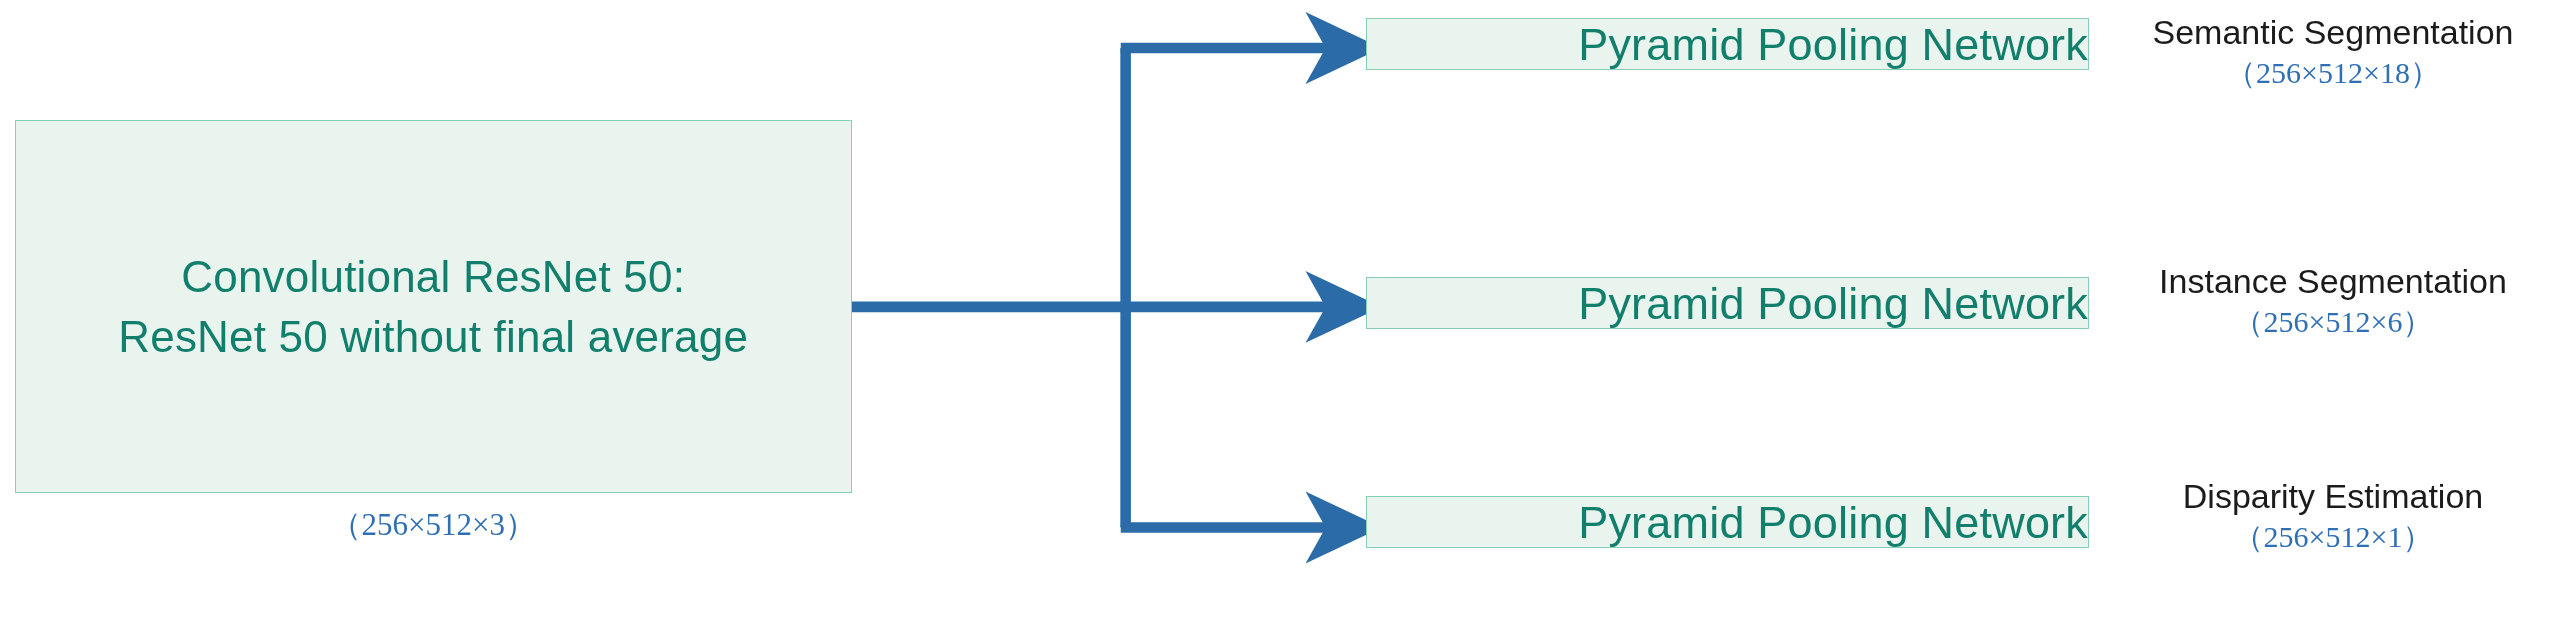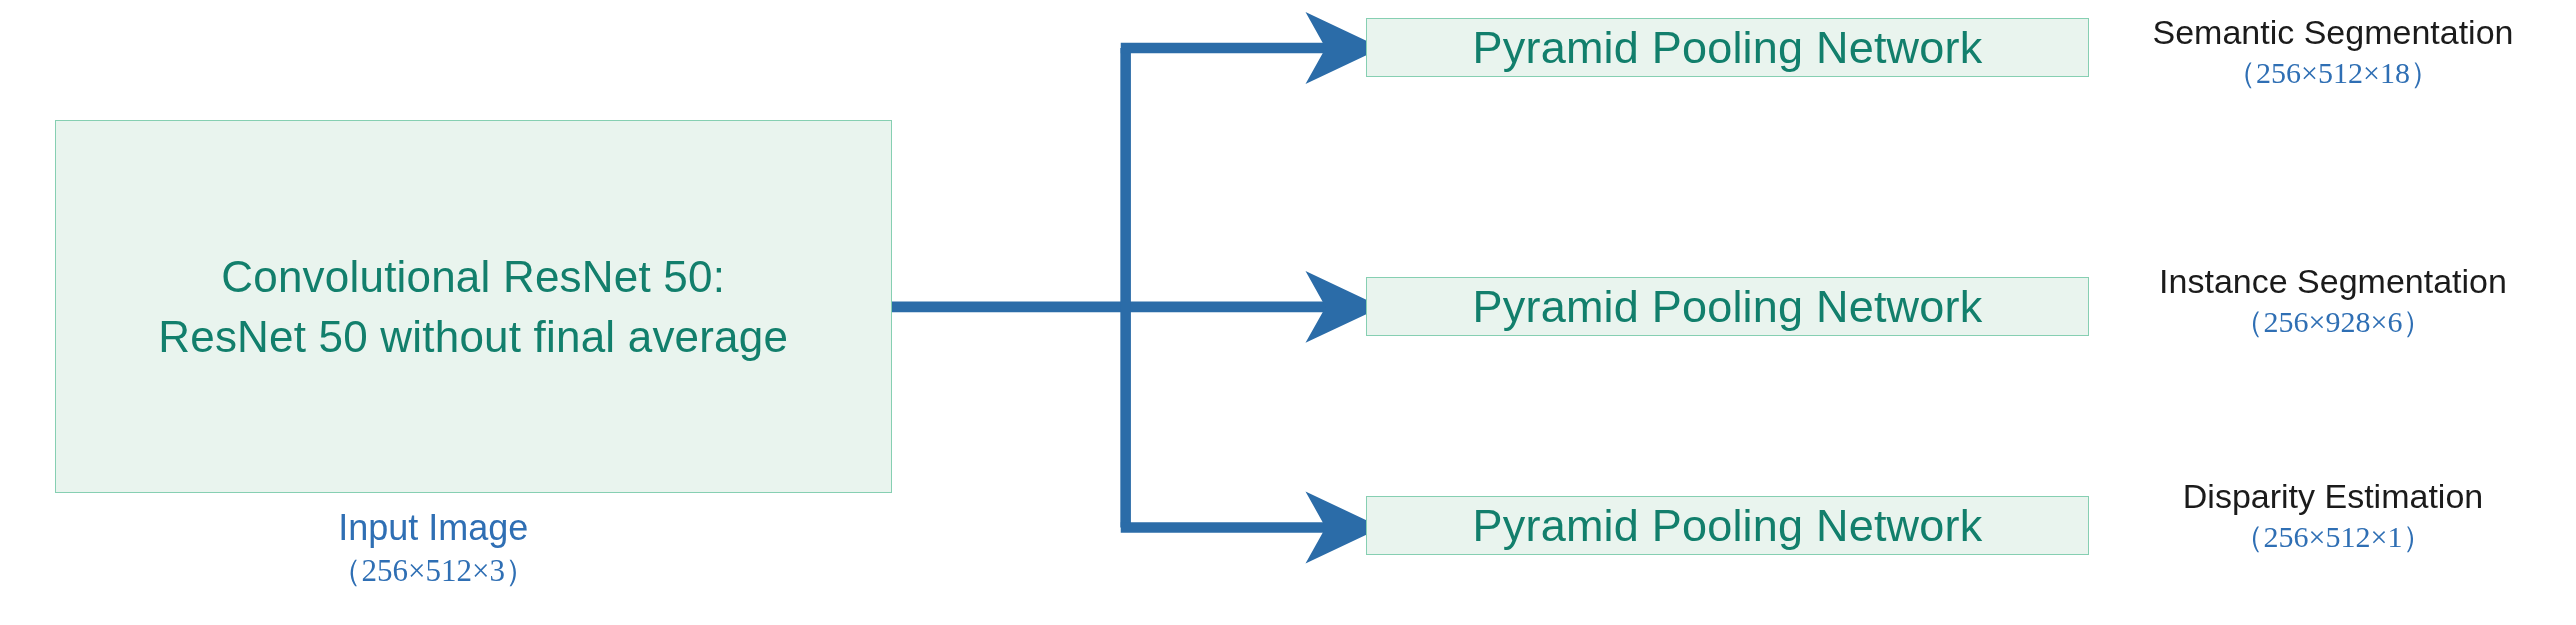--- a/index.html
+++ b/index.html
@@ -15,31 +15,30 @@
     border:1.6px solid #86cfb2;
     box-sizing:border-box;
     display:flex;align-items:center;justify-content:center;
     color:#127f6c;
   }
 
   
   #backbone-node{
     left:14.7px;top:120px;width:837px;height:373px;
     flex-direction:column;
-    margin-left:40px;
   }
   #backbone-node .line{
     font-size:44px;line-height:60px;
     white-space:nowrap;letter-spacing:0.2px;
     color:#127f6c;
   }
 
   
   .ppn{
-    left:1366px;width:723px;height:59px;
+    left:1366px;width:723px;height:52px;justify-content:flex-end;
   }
   .ppn .ppn-label{
     font-size:45px;line-height:49px;white-space:nowrap;
     color:#127f6c;letter-spacing:0.2px;
   }
   #ppn-0{top:18px;}
   #ppn-1{top:277px;}
   #ppn-2{top:496px;}
 
   
@@ -103,21 +102,20 @@
       <line x1="1377" y1="648" x2="1656" y2="648" stroke="#2b6ca8" stroke-width="13" marker-end="url(#arrowhead)"></line>
     </g>
   </svg>
 
   <div class="node" id="backbone-node">
     <div class="line">Convolutional ResNet 50:</div>
     <div class="line">ResNet 50 without final average</div>
   </div>
 
   <div id="input-caption">
-    <div class="cap-title">Input Image</div>
     <div class="cap-dims">（256×512×3）</div>
   </div>
 
   <div class="node ppn" id="ppn-0">
     <span class="ppn-label">Pyramid Pooling Network</span>
   </div>
 
   <div class="node ppn" id="ppn-1">
     <span class="ppn-label">Pyramid Pooling Network</span>
   </div>
@@ -126,21 +124,21 @@
     <span class="ppn-label">Pyramid Pooling Network</span>
   </div>
 
   <div class="out-cap" id="out-cap-0">
     <div class="out-title">Semantic  Segmentation</div>
     <div class="out-dims">（256×512×18）</div>
   </div>
 
   <div class="out-cap" id="out-cap-1">
     <div class="out-title">Instance Segmentation</div>
-    <div class="out-dims">（256×928×6）</div>
+    <div class="out-dims">（256×512×6）</div>
   </div>
 
   <div class="out-cap" id="out-cap-2">
     <div class="out-title">Disparity Estimation</div>
     <div class="out-dims">（256×512×1）</div>
   </div>
 
 </div>
 
 

